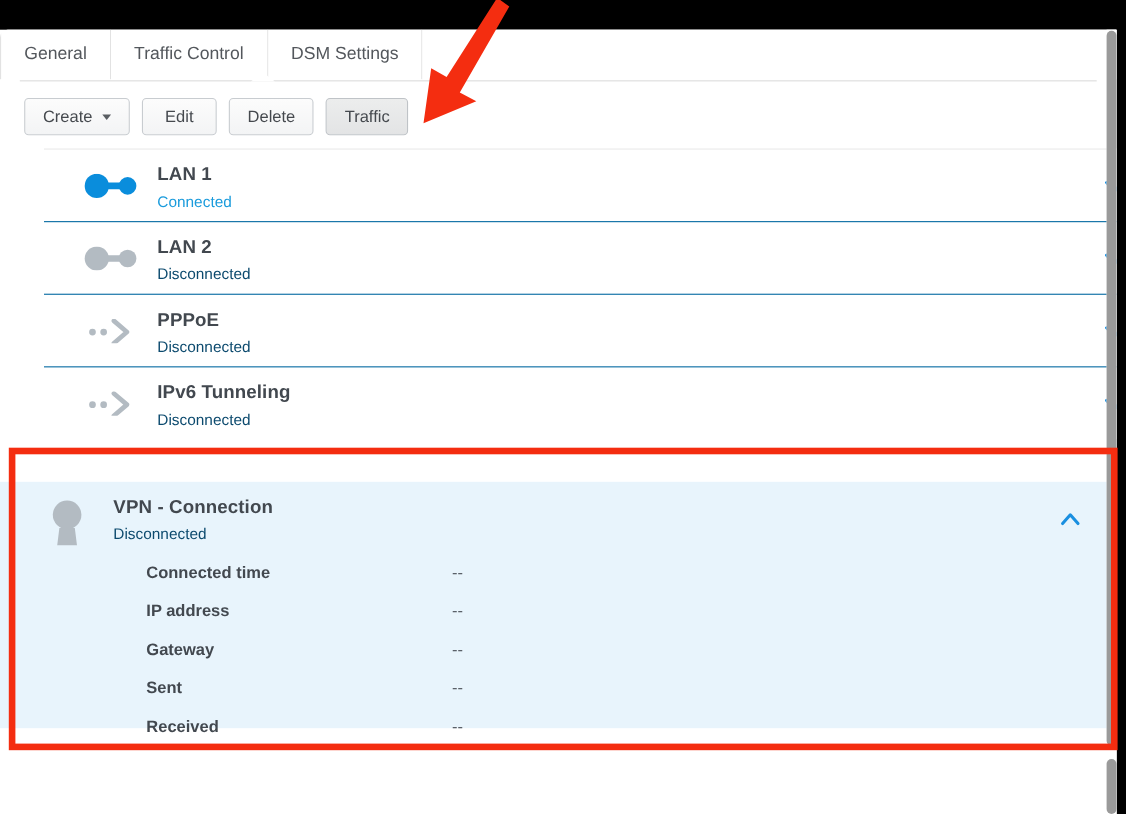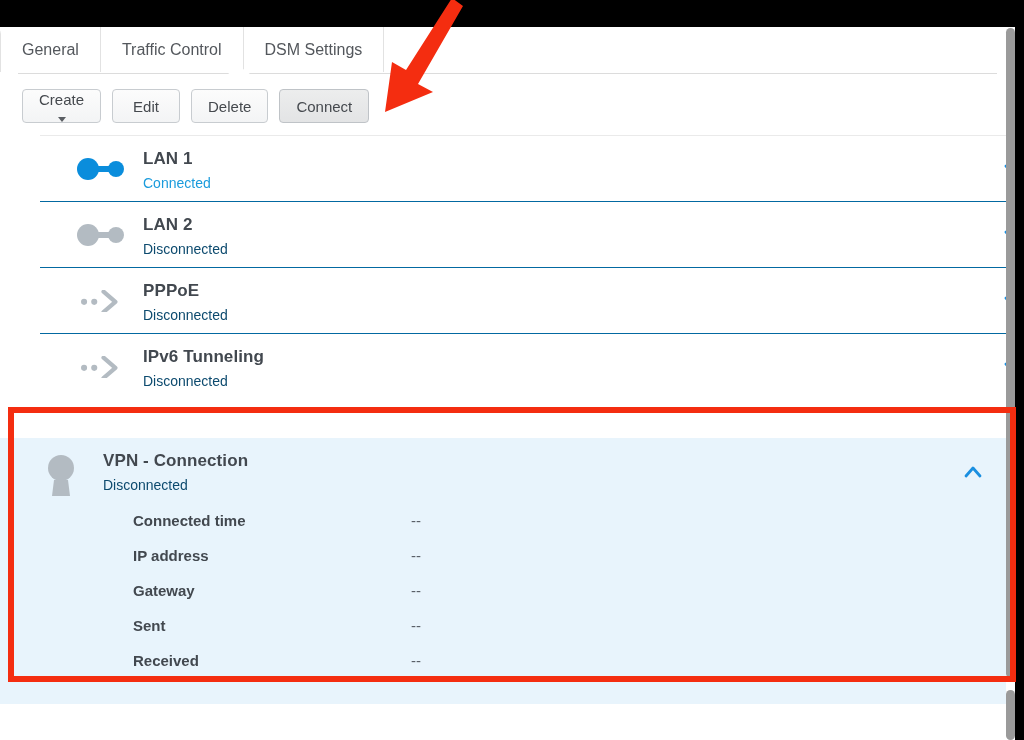--- a/index.html
+++ b/index.html
@@ -110,21 +110,20 @@
     background: linear-gradient(#fcfcfc, #f3f4f5);
     color: #45494e;
     font-size: 15px;
     font-family: "Liberation Sans", sans-serif;
     display: flex;
     align-items: center;
     justify-content: center;
     gap: 9px;
     cursor: pointer;
     box-sizing: border-box;
-    flex-direction: column;
   }
   .tb-btn.pressed {
     background: linear-gradient(#eceded, #e3e4e5);
     border-color: #bfc3c7;
   }
   .caret-down {
     width: 0; height: 0;
     border-left: 4.5px solid transparent;
     border-right: 4.5px solid transparent;
     border-top: 5px solid #5a5e63;
@@ -177,21 +176,21 @@
   .link-icon { position: absolute; left: 3px; top: 22px; width: 50px; height: 22px; }
 
   
   .key-icon { position: absolute; left: 10px; top: 16px; width: 36px; height: 42px; }
 
   
   #vpn-block {
     position: absolute;
     left: 0; top: 411px;
     width: 1007px;
-    height: 266px;
+    height: 224px;
     background: #e8f4fc;
   }
   #vpn-details {
     position: absolute;
     left: 0; top: 68px;
     width: 100%;
   }
   .detail-row {
     position: relative;
     height: 35px;
@@ -279,21 +278,21 @@
       <span>Create</span>
       <span class="caret-down"></span>
     </div>
     <div class="tb-btn">
       <span>Edit</span>
     </div>
     <div class="tb-btn">
       <span>Delete</span>
     </div>
     <div class="tb-btn pressed">
-      <span>Connect</span>
+      <span>Traffic</span>
     </div>
   </div>
 
   <div id="iface-list">
 
     <div class="iface-row">
       <div class="iface-icon">
         <svg class="link-icon" viewBox="0 0 50 22" xmlns="http://www.w3.org/2000/svg">
           <rect x="12" y="8" width="26" height="6" rx="3" fill="#0a8ddc"></rect>
           <circle cx="12" cy="11" r="11" fill="#0a8ddc"></circle>

